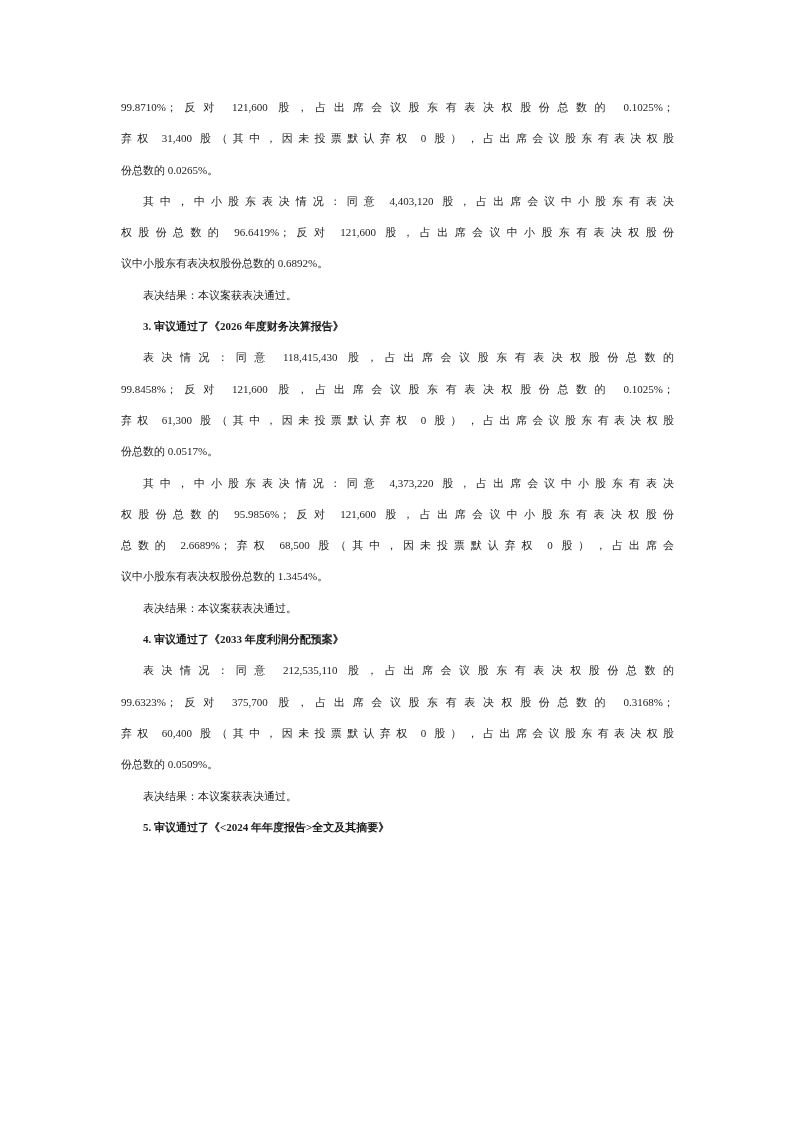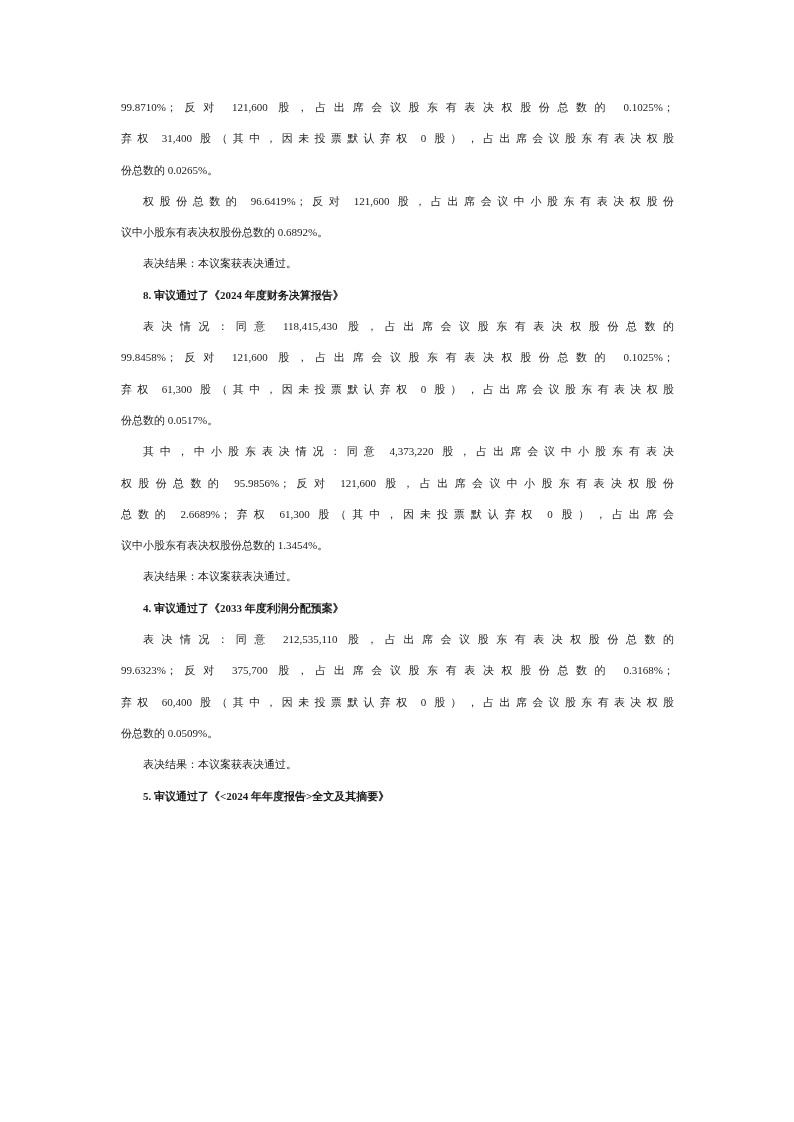--- a/index.html
+++ b/index.html
@@ -48,43 +48,44 @@
 
 <div class="page">
 
   <p class="para">
     <span class="line">99.8710%；反对 121,600 股，占出席会议股东有表决权股份总数的 0.1025%；</span>
     <span class="line">弃权 31,400 股（其中，因未投票默认弃权 0 股），占出席会议股东有表决权股</span>
     <span class="line last">份总数的 0.0265%。</span>
   </p>
 
   <p class="para indent">
+    <span class="line">其中，中小股东表决情况：同意 4,403,120 股，占出席会议中小股东有表决</span>
     <span class="line">权股份总数的 96.6419%；反对 121,600 股，占出席会议中小股东有表决权股份</span>
     <span class="line last">议中小股东有表决权股份总数的 0.6892%。</span>
   </p>
 
   <p class="para indent">
     <span class="line single">表决结果：本议案获表决通过。</span>
   </p>
 
   <p class="para indent heading">
-    <span class="line single">8. 审议通过了《2024 年度财务决算报告》</span>
+    <span class="line single">3. 审议通过了《2026 年度财务决算报告》</span>
   </p>
 
   <p class="para indent">
     <span class="line">表决情况：同意 118,415,430 股，占出席会议股东有表决权股份总数的</span>
     <span class="line">99.8458%；反对 121,600 股，占出席会议股东有表决权股份总数的 0.1025%；</span>
     <span class="line">弃权 61,300 股（其中，因未投票默认弃权 0 股），占出席会议股东有表决权股</span>
     <span class="line last">份总数的 0.0517%。</span>
   </p>
 
   <p class="para indent">
     <span class="line">其中，中小股东表决情况：同意 4,373,220 股，占出席会议中小股东有表决</span>
     <span class="line">权股份总数的 95.9856%；反对 121,600 股，占出席会议中小股东有表决权股份</span>
-    <span class="line">总数的 2.6689%；弃权 61,300 股（其中，因未投票默认弃权 0 股），占出席会</span>
+    <span class="line">总数的 2.6689%；弃权 68,500 股（其中，因未投票默认弃权 0 股），占出席会</span>
     <span class="line last">议中小股东有表决权股份总数的 1.3454%。</span>
   </p>
 
   <p class="para indent">
     <span class="line single">表决结果：本议案获表决通过。</span>
   </p>
 
   <p class="para indent heading">
     <span class="line single">4. 审议通过了《2033 年度利润分配预案》</span>
   </p>

